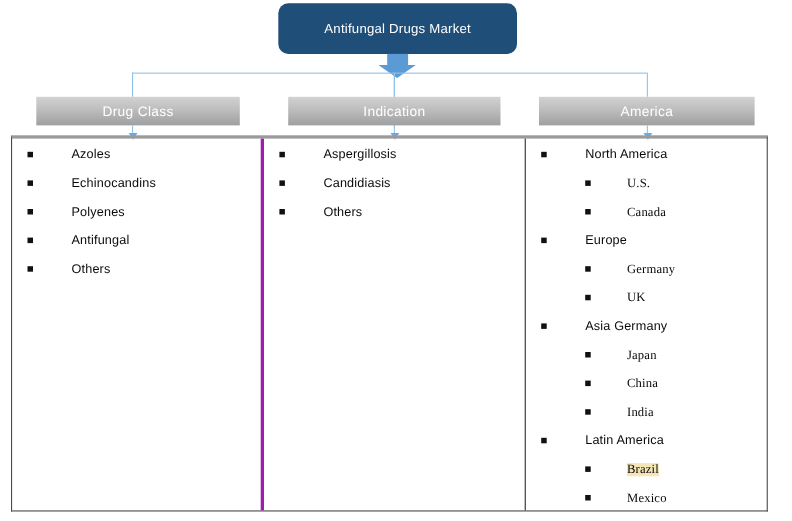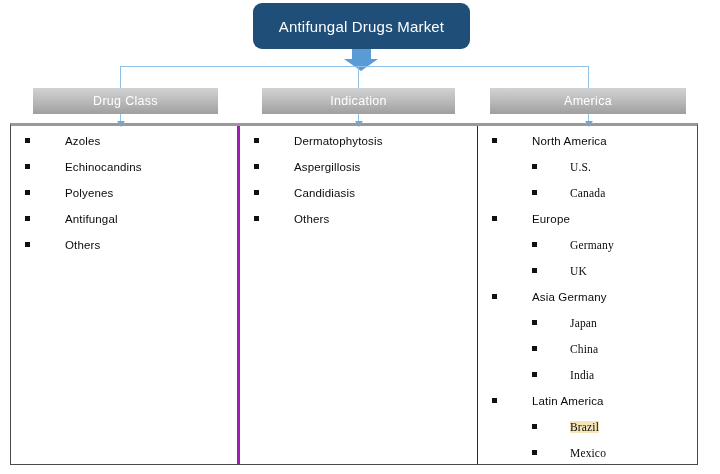--- a/index.html
+++ b/index.html
@@ -18,21 +18,21 @@
   
   #root-box {
     position: absolute;
     left: 253px;
     top: 3px;
     width: 217px;
     height: 46px;
     background: #1F4E79;
     border-radius: 9px;
     color: #ffffff;
-    font-size: 15px;
+    font-size: 12px;
     line-height: 21px;
     display: flex;
     align-items: center;
     justify-content: center;
     box-sizing: border-box;
     padding: 2px 10px;
     letter-spacing: 0.2px;
   }
   
   #root-arrow-stem {
@@ -219,21 +219,20 @@
     <ul class="lvl1">
         <li class="item"><span class="bullet"></span><span class="txt">Azoles</span></li>
         <li class="item"><span class="bullet"></span><span class="txt">Echinocandins</span></li>
         <li class="item"><span class="bullet"></span><span class="txt">Polyenes</span></li>
         <li class="item"><span class="bullet"></span><span class="txt">Antifungal</span></li>
         <li class="item"><span class="bullet"></span><span class="txt">Others</span></li>
       </ul>
   </div>
   <div class="col" id="col-indication">
     <ul class="lvl1">
-        <li class="item"><span class="bullet"></span><span class="txt">Dermatophytosis</span></li>
         <li class="item"><span class="bullet"></span><span class="txt">Aspergillosis</span></li>
         <li class="item"><span class="bullet"></span><span class="txt">Candidiasis</span></li>
         <li class="item"><span class="bullet"></span><span class="txt">Others</span></li>
       </ul>
   </div>
   <div class="col" id="col-regional">
     <ul class="lvl1">
         <li class="item"><span class="bullet"></span><span class="txt">North America</span></li>
         <li style="list-style: none;">
           <ul class="lvl2">

